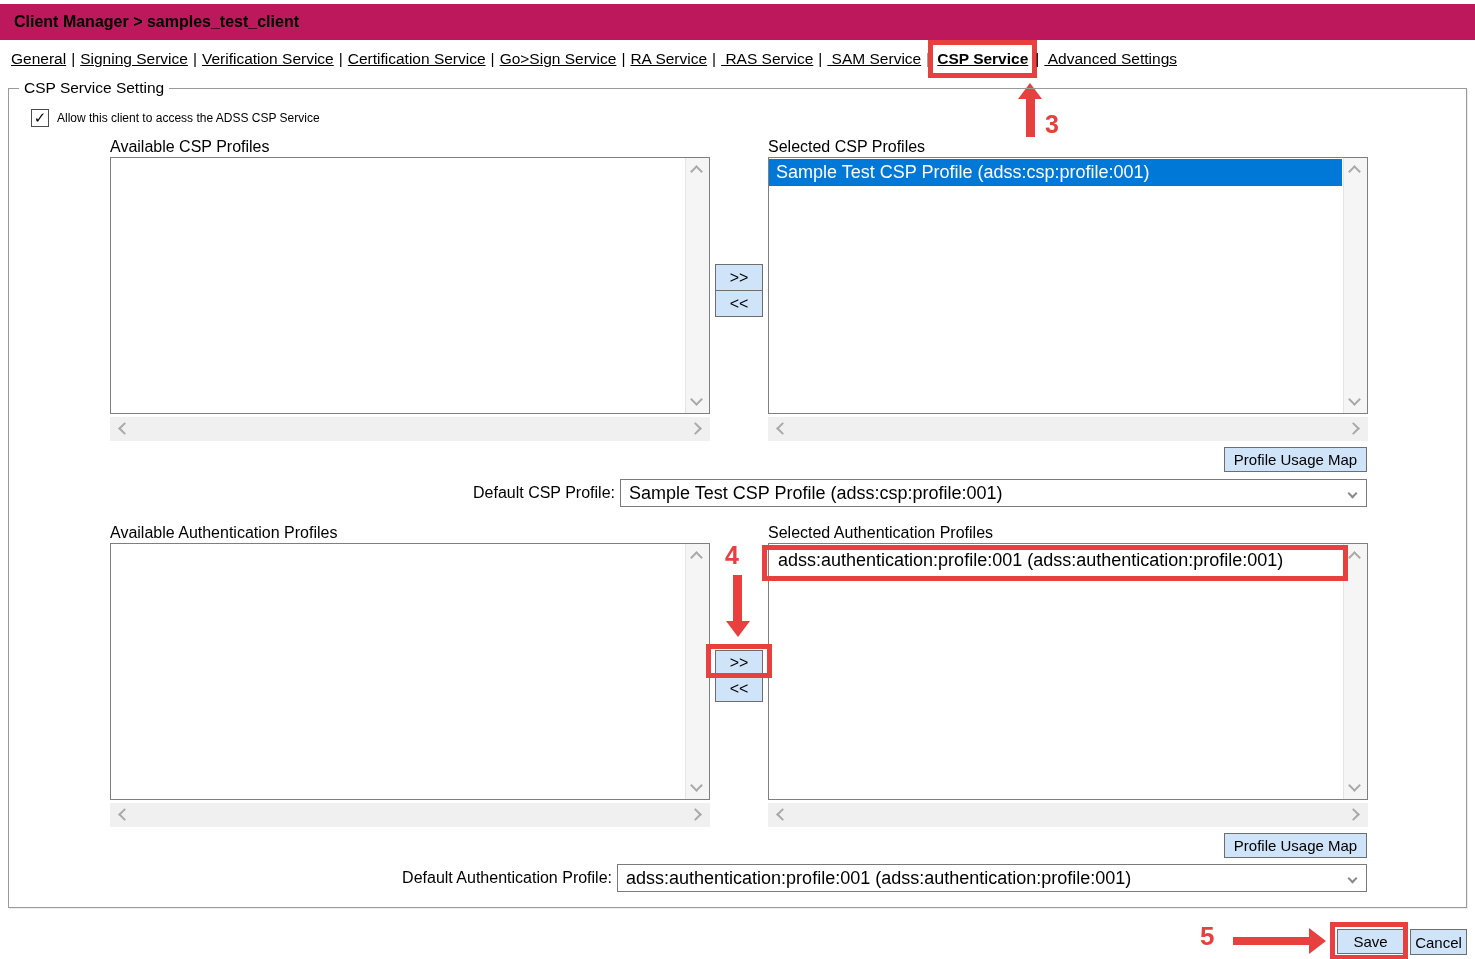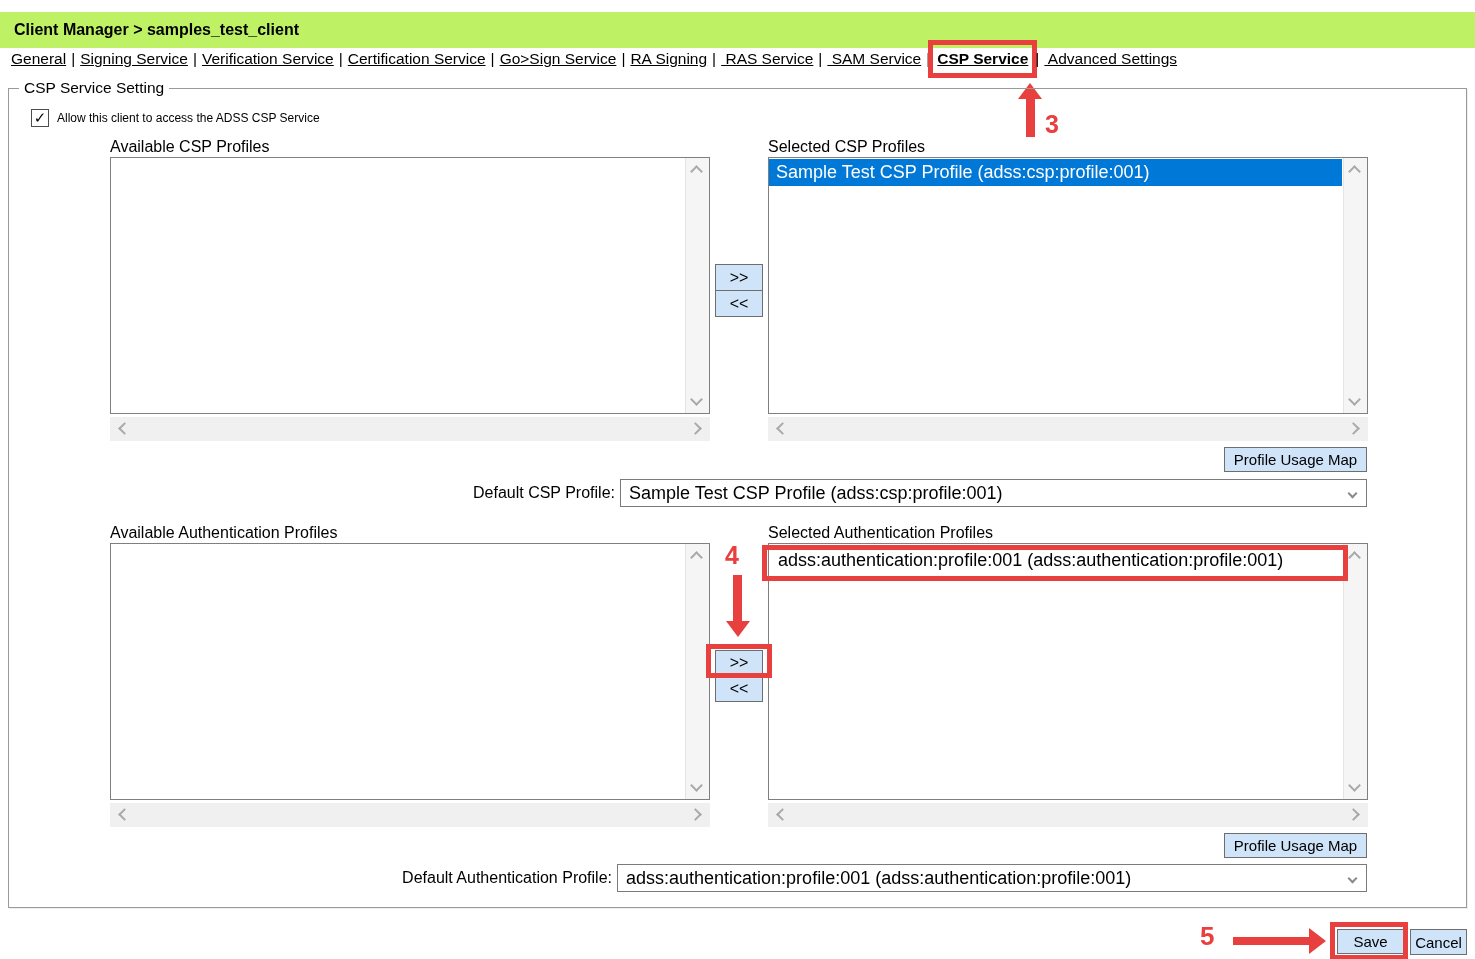--- a/index.html
+++ b/index.html
@@ -1,21 +1,21 @@
 <!DOCTYPE html>
 <html><head>
 <meta charset="utf-8">
 <style>
   * { margin:0; padding:0; box-sizing:border-box; }
   html,body { width:1475px; height:959px; background:#ffffff;
               font-family:"Liberation Sans", sans-serif; color:#000; overflow:hidden; position:relative; }
   .abs { position:absolute; }
 
   
-  .header { left:0; top:12px; width:1475px; height:36px; background:#bef264; }
+  .header { left:0; top:4px; width:1475px; height:36px; background:#be185d; }
   .header .title { margin-left:14px; line-height:36px; font-size:16px; font-weight:bold; }
 
   
   .nav { left:11px; top:44px; height:30px; display:flex; align-items:center; font-size:15.5px; white-space:pre; }
   .nav a { color:#000; text-decoration:underline; cursor:pointer; white-space:pre; }
   .nav .sep { padding:0 5px; }
   .nav a.active { font-weight:bold; border:5px solid #e8403e; padding:5px 4px; margin:-10px -7px; }
 
   
   fieldset.panel { left:8px; top:79px; width:1459px; height:829px; position:absolute;
@@ -79,21 +79,21 @@
   <a>General</a>
   <span class="sep">|</span>
   <a>Signing Service</a>
   <span class="sep">|</span>
   <a>Verification Service</a>
   <span class="sep">|</span>
   <a>Certification Service</a>
   <span class="sep">|</span>
   <a>Go&gt;Sign Service</a>
   <span class="sep">|</span>
-  <a>RA Signing</a>
+  <a>RA Service</a>
   <span class="sep">|</span>
   <a> RAS Service</a>
   <span class="sep">|</span>
   <a> SAM Service</a>
   <span class="sep">|</span>
   <a class="active">CSP Service</a>
   <span class="sep">|</span>
   <a> Advanced Settings</a>
 </div>
 

